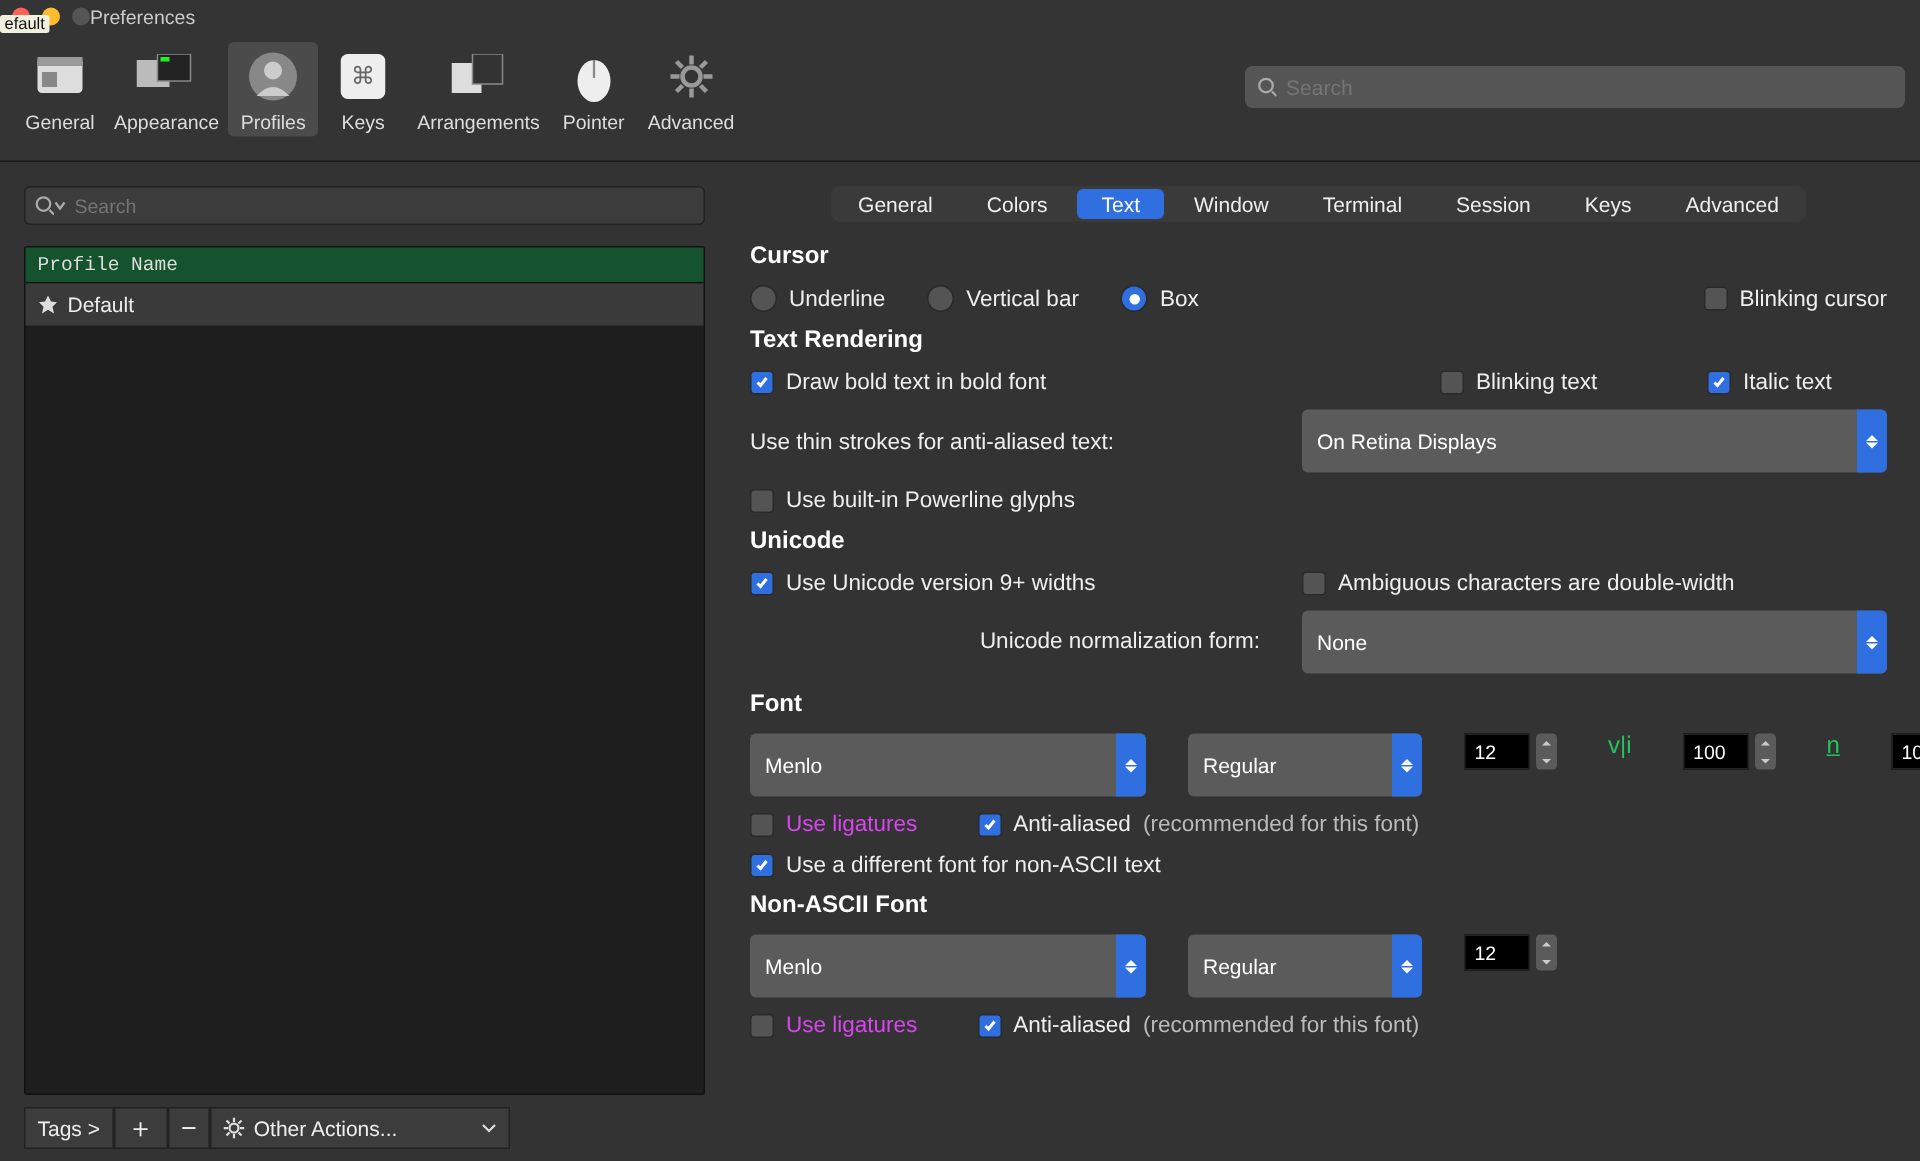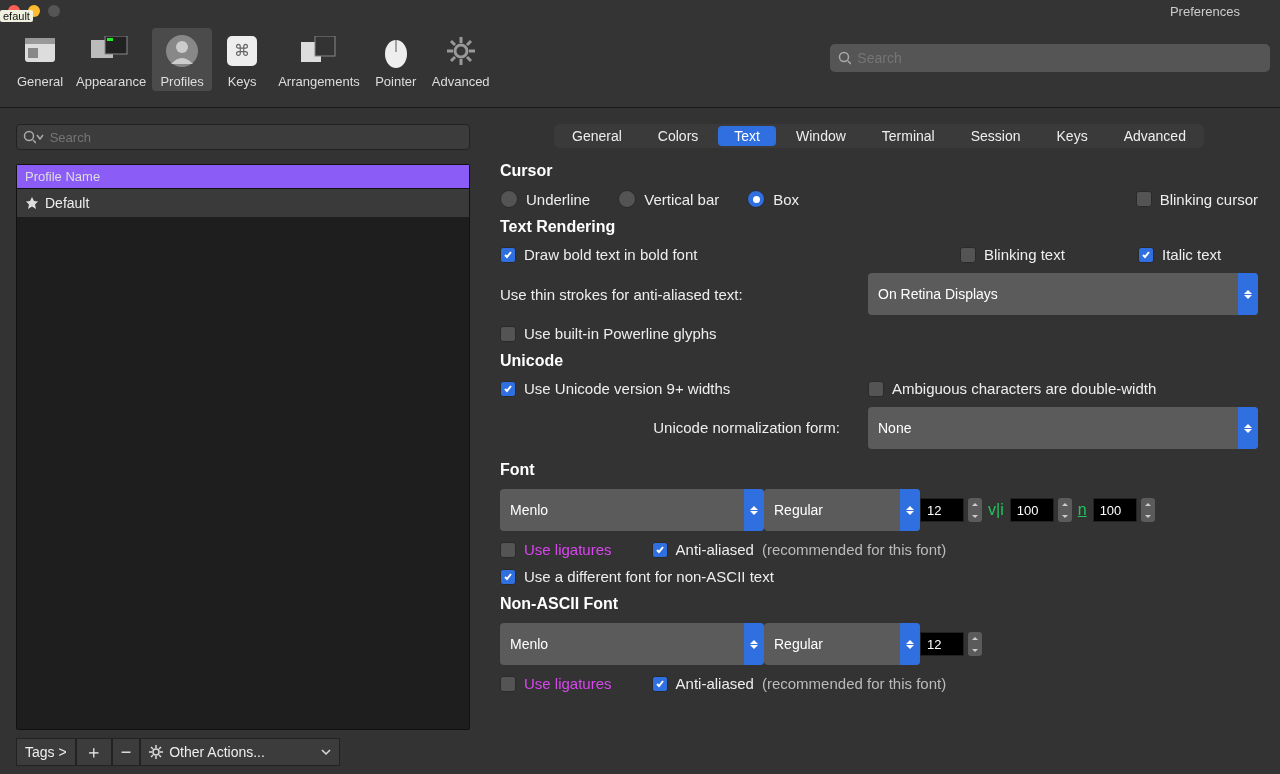--- a/index.html
+++ b/index.html
@@ -2,38 +2,38 @@
 <html><head>
 <meta charset="utf-8">
 <style>
 * { box-sizing: border-box; margin:0; padding:0; font-family: -apple-system, "Helvetica Neue", Arial, sans-serif; }
 html,body { width:1280px; height:774px; background:#2a2a2a; color:#ddd; overflow:hidden; }
 .window { width:1280px; height:774px; background:#2e2e2e; display:flex; flex-direction:column; }
 .titlebar { height:22px; background:#343434; display:flex; align-items:center; }
 .traffic { display:flex; gap:8px; margin-left:8px; }
 .tl { width:12px; height:12px; border-radius:50%; }
 .tl.red{background:#ff5f57;} .tl.yellow{background:#febc2e;} .tl.gray{background:#555;}
-.titlebar .title { flex:1; text-align:right; color:#ccc; font-size:13px; padding-right:40px;}
+.titlebar .title { flex:1; text-align:left; color:#ccc; font-size:13px; padding-right:40px;}
 .tooltip { position:absolute; top:10px; left:0; background:#f0f0e0; color:#111; font-size:11px; padding:0 3px; border-radius:2px; }
 .toolbar { height:86px; background:#343434; display:flex; align-items:flex-start; padding:6px 10px 0 10px; border-bottom:1px solid #1a1a1a;}
 .toolbar-items { display:flex; gap:0; }
 .titem { display:flex; flex-direction:column; align-items:center; width:auto; padding:2px 6px; color:#ccc; font-size:13px; cursor:pointer; border-radius:4px; }
 .titem.sel { background:#4b4b4b; }
 .ticon { width:48px; height:42px; display:flex; align-items:center; justify-content:center; margin-bottom:2px; }
 .titem span.lbl { font-size:13px; color:#ddd; }
 .toolbar .spacer { flex:1; }
 .searchbox { display:flex; align-items:center; background:#555; border-radius:5px; width:440px; height:28px; padding:0 8px; margin-top:16px; }
 .searchbox svg { margin-right:6px; }
 .searchbox input { background:transparent; border:none; outline:none; color:#bbb; font-size:14px; width:100%; }
 .body { flex:1; display:flex; background:#333; }
 .sidebar { width:478px; display:flex; flex-direction:column; padding:16px 8px 8px 16px; }
 .sb-search { display:flex; align-items:center; background:#3c3c3c; border:1px solid #222; border-radius:4px; height:26px; padding:0 6px; margin-bottom:14px;}
 .sb-search input{ background:transparent; border:none; outline:none; color:#bbb; font-size:13px; width:100%; margin-left:6px;}
 .profile-list { flex:1; background:#1e1e1e; border:1px solid #111; border-radius:2px; display:flex; flex-direction:column; }
-.profile-header { background:#8b5cf6; color:#ddd; font-size:13px; padding:4px 8px; border-bottom:1px solid #111; }
+.profile-header { background:#14532d; color:#ddd; font-size:13px; padding:4px 8px; border-bottom:1px solid #111;font-family:Liberation Mono, monospace; }
 .profile-row { display:flex; align-items:center; gap:6px; padding:6px 8px; background:#3a3a3a; color:#eee; font-size:14px; }
 .profile-row svg { flex-shrink:0; }
 .sb-footer { display:flex; align-items:center; margin-top:8px; }
 .sb-btn { background:#3c3c3c; border:1px solid #222; color:#eee; font-size:14px; height:28px; display:flex; align-items:center; padding:0 8px; cursor:pointer; }
 .sb-btn.gear { gap:6px; min-width:200px; justify-content:space-between;}
 .content { flex:1; padding:16px 22px 10px 22px; overflow:auto; }
 .subtabs { display:flex; gap:4px; background:#3a3a3a; border-radius:6px; padding:2px; width:fit-content; margin:0 auto 14px auto;}
 .subtab { padding:2px 16px; font-size:14px; color:#eee; border-radius:4px; cursor:pointer; }
 .subtab.sel { background:#2f6fe0; color:#fff; }
 .section-title { font-size:16px; font-weight:600; color:#fff; margin:8px 0 10px 0; }
@@ -55,21 +55,21 @@
 .select .chev::after{border-top:4px solid #fff;}
 .numbox { display:flex; align-items:center; }
 .numbox .nval { background:#000000; border:1px solid #222; height:24px; width:44px; color:#fff; font-size:13px; padding:0 6px; display:flex; align-items:center;}
 .numbox .stepper{ width:14px; height:24px; background:#5b5b5b; border-radius:3px; margin-left:4px; display:flex; flex-direction:column;}
 .numbox .stepper div{flex:1;display:flex;align-items:center;justify-content:center;}
 .numbox .stepper div::before{content:"";width:0;height:0;border-left:3px solid transparent;border-right:3px solid transparent;}
 .numbox .stepper div:first-child::before{border-bottom:3px solid #ccc;}
 .numbox .stepper div:last-child::before{border-top:3px solid #ccc;}
 .icnlbl{font-size:16px;color:#22c55e;margin:0 6px;}
 .hint { color:#bbb; font-size:15px; }
-.font-row { display:flex; gap:0; align-items:center; margin-bottom:10px;}
+.font-row { display:flex; gap:28px; align-items:flex-start; margin-bottom:10px;}
 .font-row .select:first-child{flex:0 0 264px;}
 .font-row .select.style{flex:0 0 156px;}
 svg { display:block; }
 </style>
 </head>
 <body>
 
 <div class="window">
   <div class="tooltip">efault</div>
   <div class="titlebar">

